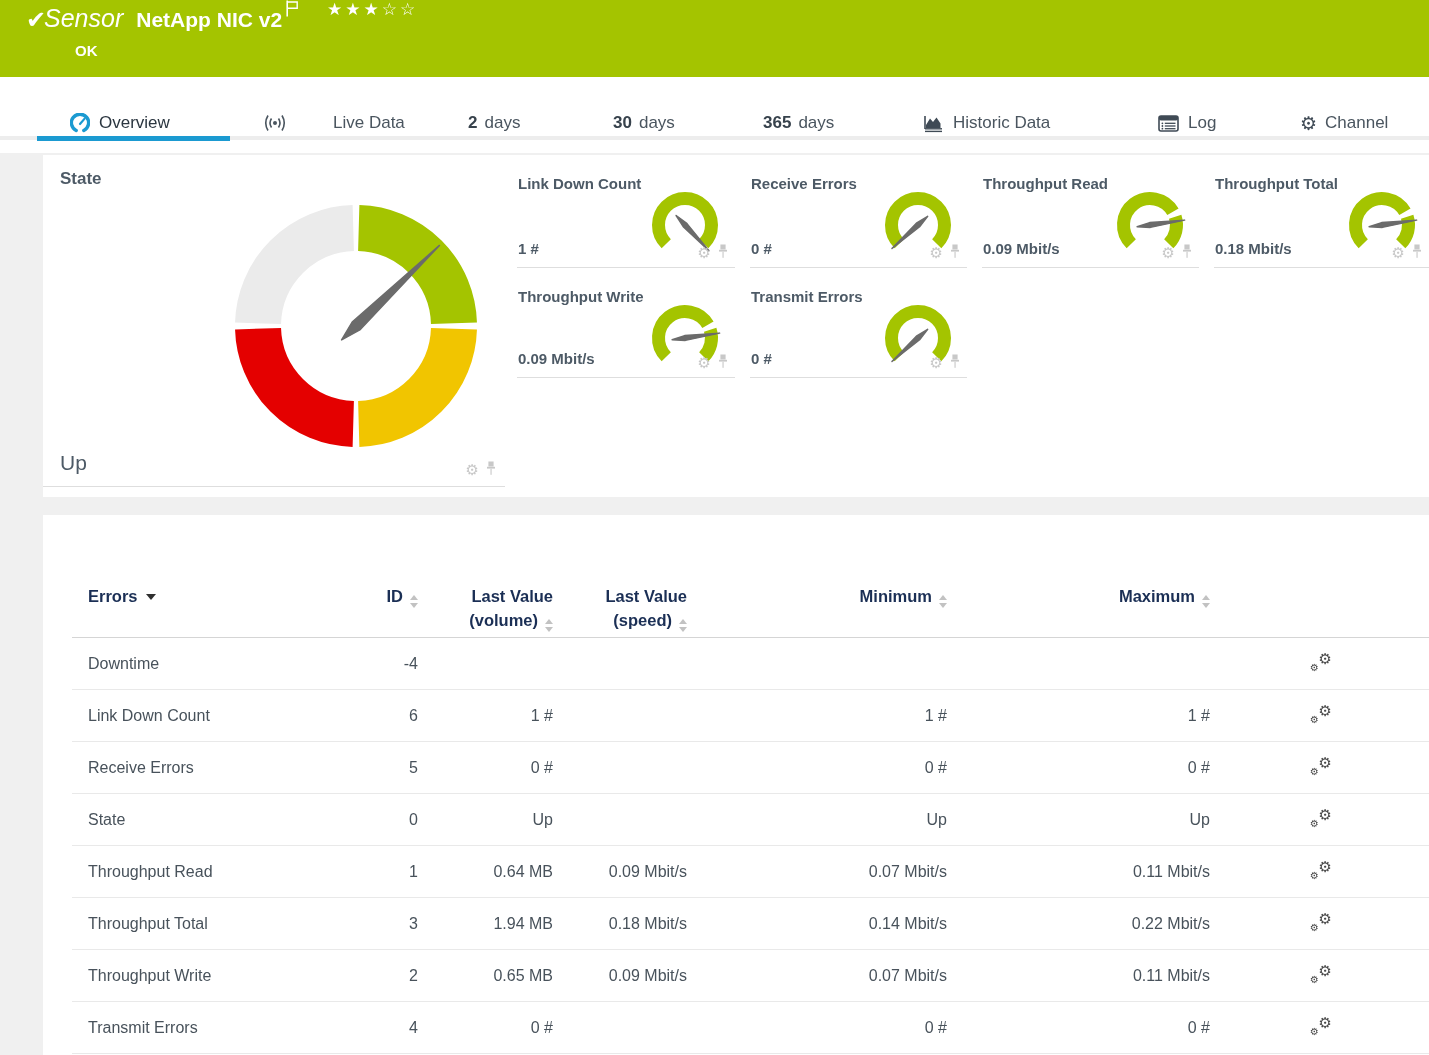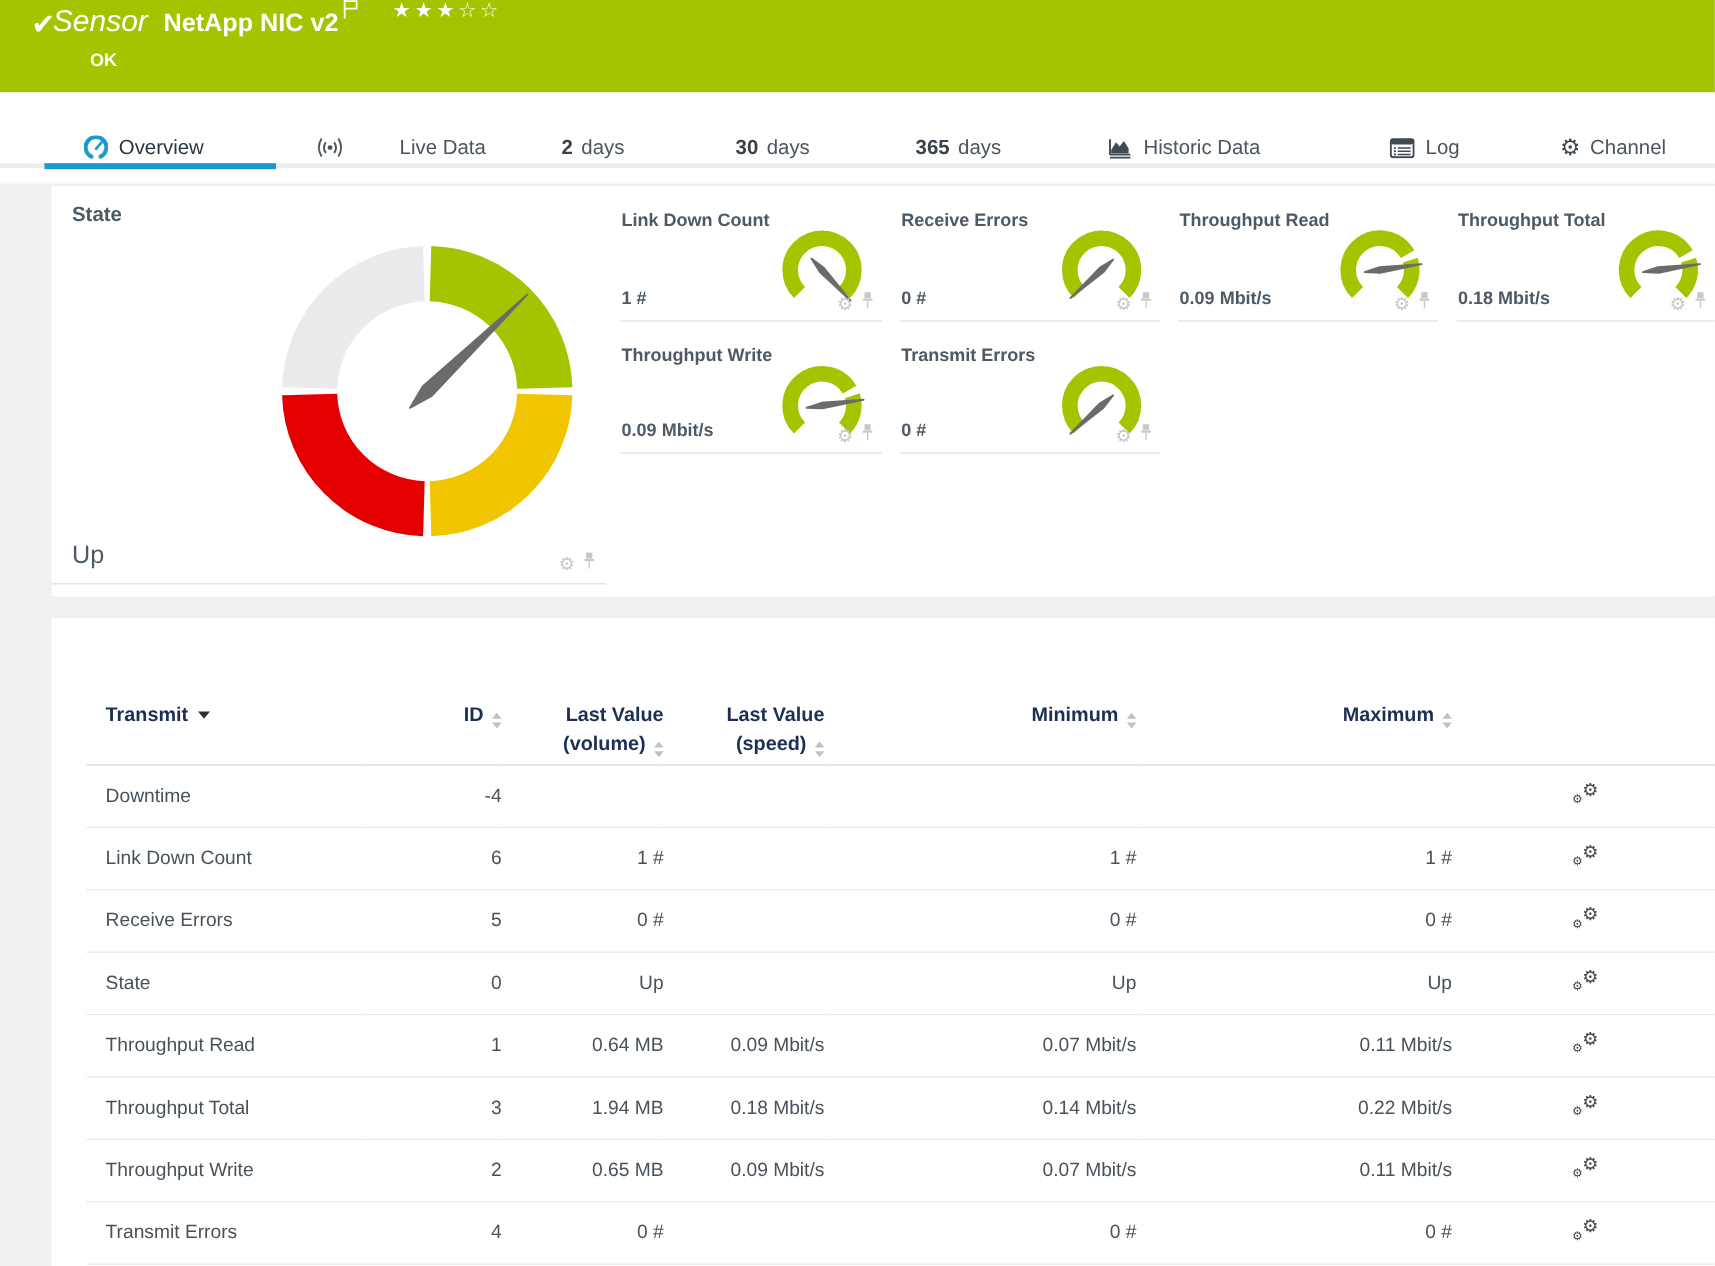--- a/index.html
+++ b/index.html
@@ -287,21 +287,21 @@
           <col class="c2">
           <col class="c3">
           <col class="c4">
           <col class="c5">
           <col class="c6">
           <col class="c7">
         </colgroup>
       <thead>
         <tr>
           <th class="h-channel">
-            <span>Transmit</span><span class="sortdesc"></span>
+            <span>Errors</span><span class="sortdesc"></span>
           </th>
           <th>
             <span>ID</span><span class="sort">
                 <i class="up"></i>
                 <i class="dn"></i>
               </span>
           </th>
           <th>
             <span class="hdr2">Last Value
 (volume)</span><span class="sort">

